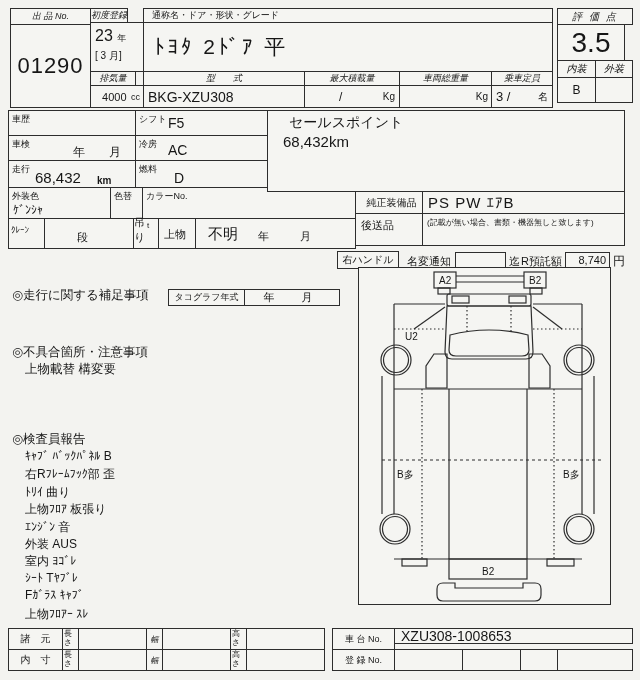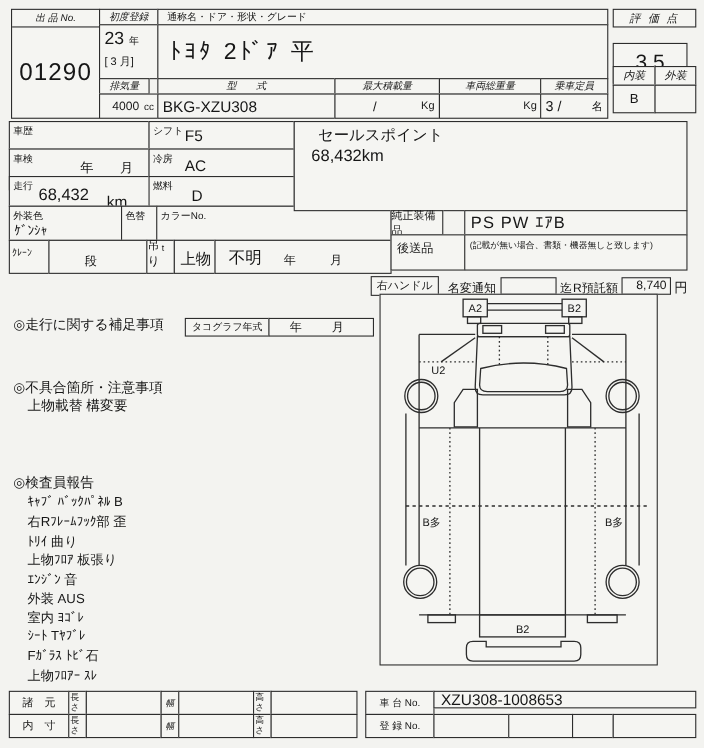--- a/index.html
+++ b/index.html
@@ -20,21 +20,21 @@
 </head>
 <body>
 
 <div id="sheet">
 
   <div class="bx" style="left:10px;top:8px;width:81px;height:100px;">
     <div style="height:15px;border-bottom:1px solid #2d2d2d;" class="lblS">出 品 No.</div>
     <div class="cen" style="height:82px;font-size:22px;letter-spacing:1px;">01290</div>
   </div>
 
-  <div class="bx lblS" style="left:90px;top:8px;width:54px;height:15px;">初度登録</div>
+  <div class="bx lblS" style="left:90px;top:8px;width:38px;height:15px;">初度登録</div>
   <div class="bx" style="left:143px;top:8px;width:410px;height:15px;font-size:9px;display:flex;align-items:center;padding-left:8px;">通称名・ドア・形状・グレード</div>
   <div class="bx" style="left:90px;top:22px;width:54px;height:50px;padding:4px 0 0 4px;">
     <div><span style="font-size:16px;">23</span> <span class="small">年</span></div>
     <div style="font-size:10px;margin-top:4px;">[ 3 月]</div>
   </div>
   <div class="bx" style="left:143px;top:22px;width:410px;height:50px;display:flex;align-items:center;padding-left:10px;font-size:21px;letter-spacing:3px;">ﾄﾖﾀ 2ﾄﾞｱ 平</div>
 
   <div class="bx lblS" style="left:90px;top:71px;width:46px;height:15px;">排気量</div>
   <div class="bx lblS" style="left:143px;top:71px;width:162px;height:15px;">型　　式</div>
   <div class="bx lblS" style="left:304px;top:71px;width:96px;height:15px;">最大積載量</div>
@@ -49,21 +49,21 @@
     <span style="margin-left:34px;font-size:12px;">/</span>
     <span style="margin-left:auto;padding-right:4px;font-size:10px;">Kg</span>
   </div>
   <div class="bx" style="left:399px;top:85px;width:93px;height:23px;display:flex;align-items:center;justify-content:flex-end;padding-right:3px;font-size:10px;">Kg</div>
   <div class="bx" style="left:491px;top:85px;width:62px;height:23px;display:flex;align-items:center;">
     <span style="padding-left:4px;font-size:13px;">3 /</span>
     <span style="margin-left:auto;padding-right:4px;font-size:10px;">名</span>
   </div>
 
   <div class="bx lblS" style="left:557px;top:8px;width:76px;height:17px;letter-spacing:2px;font-size:10px;">評 価 点</div>
-  <div class="bx cen" style="left:557px;top:39px;width:68px;height:37px;font-size:19px;">3.5</div>
+  <div class="bx cen" style="left:557px;top:24px;width:68px;height:37px;font-size:28px;">3.5</div>
   <div class="bx lblS" style="left:557px;top:60px;width:39px;height:18px;font-size:10px;">内装</div>
   <div class="bx lblS" style="left:595px;top:60px;width:38px;height:18px;font-size:10px;">外装</div>
   <div class="bx cen" style="left:557px;top:77px;width:39px;height:26px;font-size:12px;">B</div>
   <div class="bx cen" style="left:595px;top:77px;width:38px;height:26px;font-size:12px;"></div>
 
   <div class="bx" style="left:8px;top:110px;width:128px;height:26px;">
     <span class="tlabel">車歴</span>
   </div>
   <div class="bx" style="left:135px;top:110px;width:133px;height:26px;">
     <span class="tlabel">シフト</span>
@@ -73,21 +73,21 @@
     <span class="tlabel">車検</span>
     <span style="position:absolute;right:14px;top:8px;font-size:12px;white-space:pre;">年　　月</span>
   </div>
   <div class="bx" style="left:135px;top:135px;width:133px;height:26px;">
     <span class="tlabel">冷房</span>
     <span style="position:absolute;left:32px;top:6px;font-size:14px;">AC</span>
   </div>
   <div class="bx" style="left:8px;top:160px;width:140px;height:28px;">
     <span class="tlabel">走行</span>
     <span style="position:absolute;left:26px;top:8px;font-size:15px;">68,432</span>
-    <span style="position:absolute;left:88px;top:14px;font-size:14px;">km</span>
+    <span style="position:absolute;left:88px;top:14px;font-size:10px;font-weight:bold;">km</span>
   </div>
   <div class="bx" style="left:135px;top:160px;width:133px;height:28px;">
     <span class="tlabel">燃料</span>
     <span style="position:absolute;left:38px;top:9px;font-size:14px;">D</span>
   </div>
   <div class="bx" style="left:8px;top:187px;width:103px;height:32px;">
     <span class="tlabel">外装色</span>
     <span style="position:absolute;left:4px;top:15px;font-size:12px;">ｹﾞﾝｼｬ</span>
   </div>
   <div class="bx" style="left:110px;top:187px;width:33px;height:32px;">
@@ -100,33 +100,33 @@
     <span style="position:absolute;top:6px;left:2px;font-size:9px;">ｸﾚｰﾝ</span>
   </div>
   <div class="bx" style="left:44px;top:218px;width:90px;height:31px;">
     <span style="position:absolute;left:32px;top:11px;font-size:11px;">段</span>
   </div>
   <div class="bx" style="left:133px;top:218px;width:26px;height:31px;">
     <span style="position:absolute;left:13px;top:2px;font-size:8px;">t</span>
     <span style="position:absolute;right:2px;bottom:3px;font-size:11px;">吊り</span>
   </div>
   <div class="bx" style="left:158px;top:218px;width:38px;height:31px;">
-    <span style="position:absolute;left:5px;top:8px;font-size:14px;">上物</span>
+    <span style="position:absolute;left:5px;top:8px;font-size:11px;">上物</span>
   </div>
   <div class="bx" style="left:195px;top:218px;width:161px;height:31px;">
     <span style="position:absolute;left:12px;top:6px;font-size:15px;">不明</span>
     <span style="position:absolute;left:62px;top:10px;font-size:11px;">年</span>
     <span style="position:absolute;left:104px;top:10px;font-size:11px;">月</span>
   </div>
 
   <div class="bx" style="left:267px;top:110px;width:358px;height:82px;">
     <span style="position:absolute;top:3px;left:5px;font-size:14px;margin-left:16px;">セールスポイント</span>
     <span style="position:absolute;top:22px;left:15px;font-size:15px;">68,432km</span>
   </div>
-  <div class="bx cen" style="left:355px;top:191px;width:48px;height:23px;font-size:10px;">純正装備品</div>
+  <div class="bx cen" style="left:355px;top:191px;width:73px;height:23px;font-size:10px;">純正装備品</div>
   <div class="bx" style="left:422px;top:191px;width:203px;height:23px;display:flex;align-items:center;padding-left:5px;font-size:15px;letter-spacing:1px;">PS PW ｴｱB</div>
   <div class="bx" style="left:355px;top:213px;width:68px;height:33px;">
     <span style="position:absolute;top:4px;left:5px;font-size:11px;">後送品</span>
   </div>
   <div class="bx" style="left:422px;top:213px;width:203px;height:33px;">
     <span style="position:absolute;top:3px;left:4px;font-size:8px;">(記載が無い場合、書類・機器無しと致します)</span>
   </div>
 
   <div class="bx cen" style="left:337px;top:251px;width:62px;height:18px;font-size:10px;">右ハンドル</div>
   <span class="nb" style="left:407px;top:254px;font-size:11px;">名変通知</span>
@@ -146,25 +146,25 @@
   <span class="nb" style="left:12px;top:431px;font-size:12.5px;">◎検査員報告</span>
   <div class="nb" style="left:25px;top:449px;width:220px;">
     <div class="repline">ｷｬﾌﾞ ﾊﾞｯｸﾊﾟﾈﾙ B</div>
     <div class="repline">右Rﾌﾚｰﾑﾌｯｸ部 歪</div>
     <div class="repline">ﾄﾘｲ 曲り</div>
     <div class="repline">上物ﾌﾛｱ 板張り</div>
     <div class="repline">ｴﾝｼﾞﾝ 音</div>
     <div class="repline">外装 AUS</div>
     <div class="repline">室内 ﾖｺﾞﾚ</div>
     <div class="repline">ｼｰﾄ Tﾔﾌﾞﾚ</div>
-    <div class="repline">Fｶﾞﾗｽ ﾄﾋﾞ石</div>
+    <div class="repline">Fｶﾞﾗｽ ｷｬﾌﾞ</div>
     <div class="repline">上物ﾌﾛｱｰ ｽﾚ</div>
   </div>
 
-  <div class="bx" style="left:345px;top:267px;width:253px;height:338px;">
+  <div class="bx" style="left:358px;top:267px;width:253px;height:338px;">
     <svg width="281" height="336" viewBox="0 0 281 336">
       <g fill="none" stroke="#2d2d2d" stroke-width="1.2">
 
         <rect x="75" y="4" width="22" height="16"></rect>
         <rect x="165" y="4" width="22" height="16"></rect>
         <line x1="97" y1="8" x2="165" y2="8"></line>
         <line x1="97" y1="14" x2="165" y2="14"></line>
         <rect x="79" y="20" width="12" height="6"></rect>
         <rect x="171" y="20" width="12" height="6"></rect>
 

